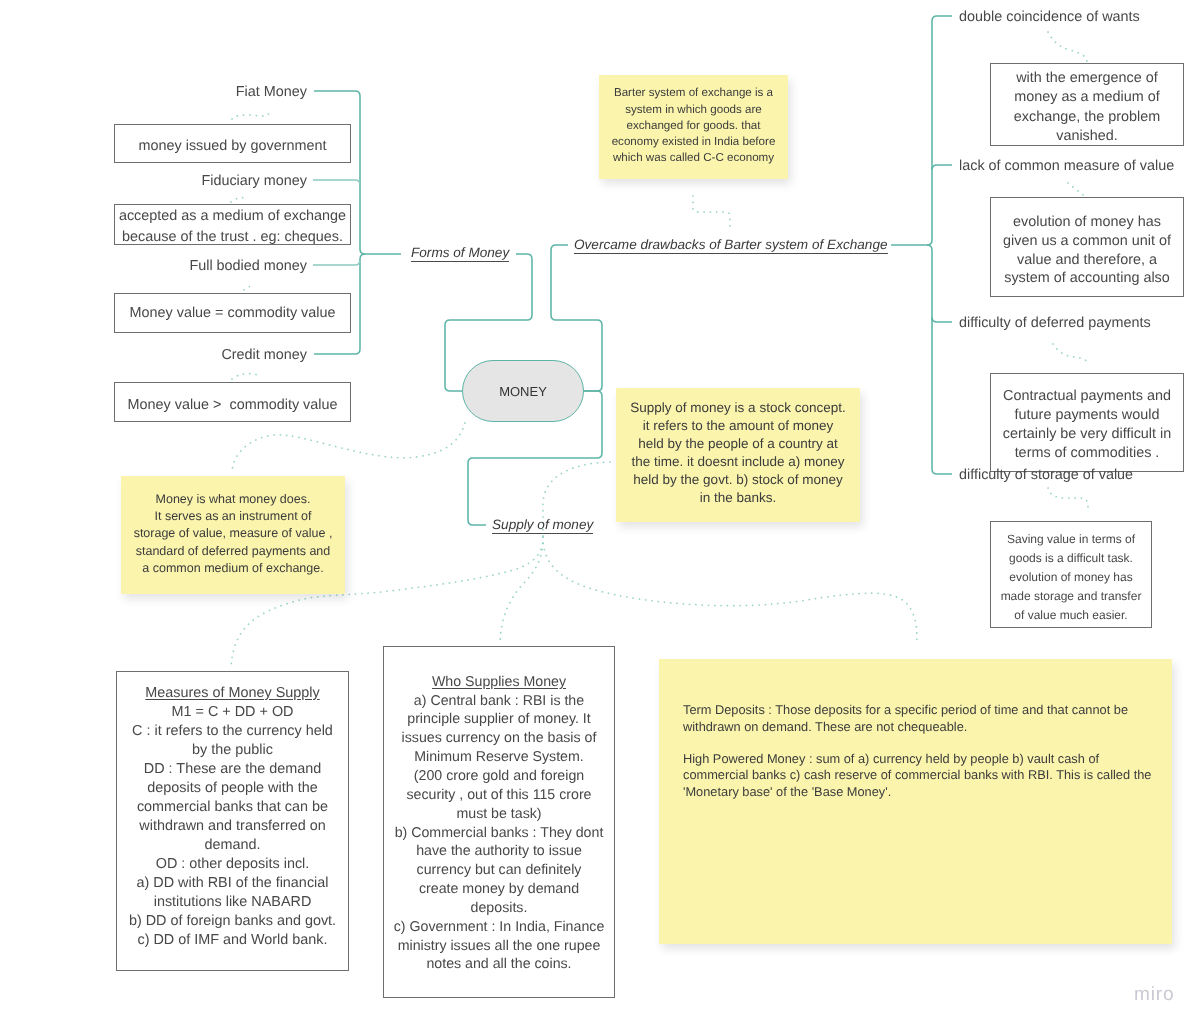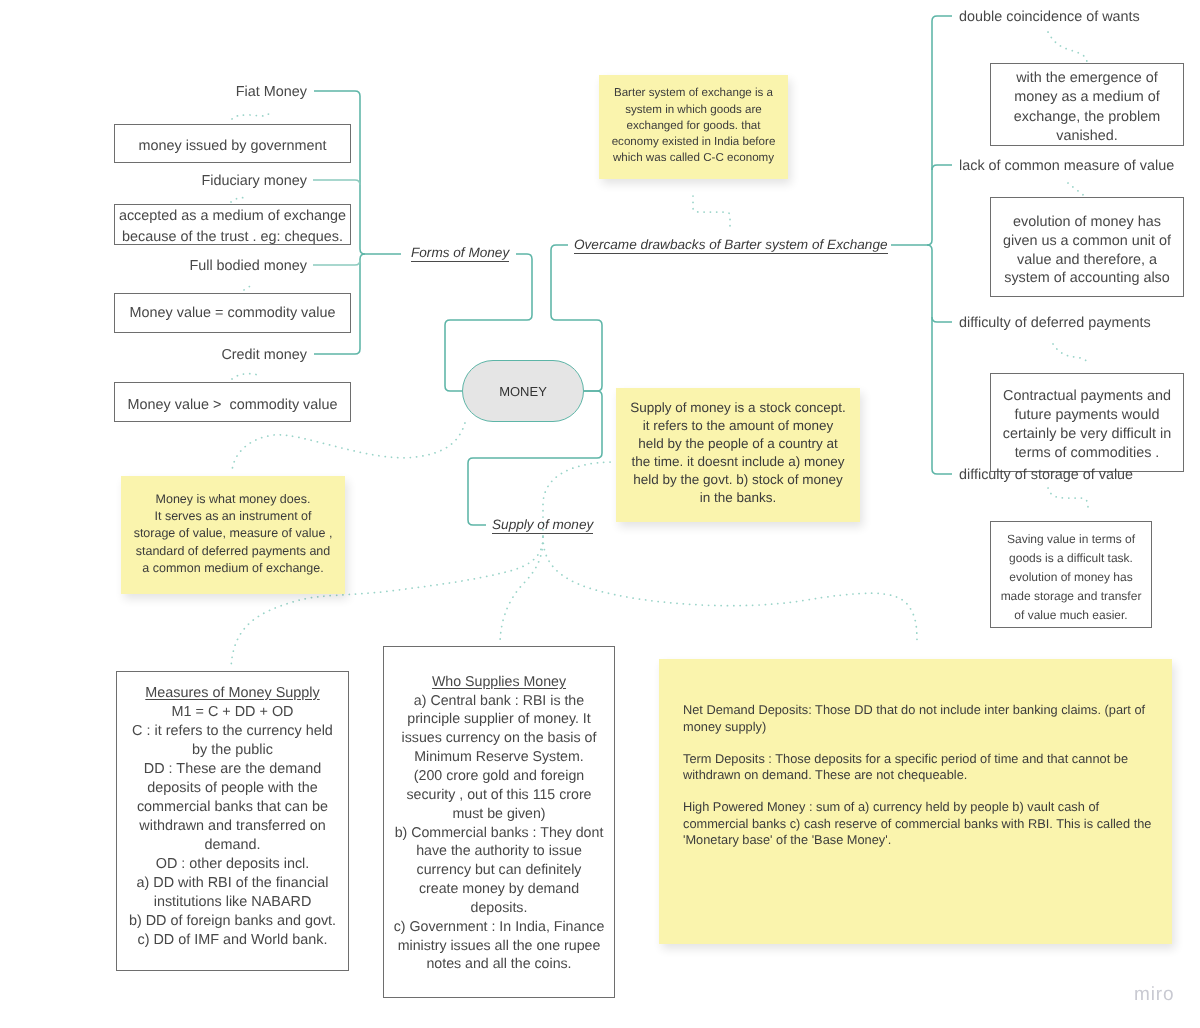--- a/index.html
+++ b/index.html
@@ -232,32 +232,31 @@
     </div>
 
 <div class="wbox tbox" style="left:383px; top:646px; width:232px; height:352px; font-size:14.2px; line-height:18.85px; padding-bottom:0px; padding-top:3px;">
       <div class="tline ul">Who Supplies Money</div>
       <div class="tline">a) Central bank : RBI is the</div>
       <div class="tline">principle supplier of money. It</div>
       <div class="tline">issues currency on the basis of</div>
       <div class="tline">Minimum Reserve System.</div>
       <div class="tline">(200 crore gold and foreign</div>
       <div class="tline">security , out of this 115 crore</div>
-      <div class="tline">must be given)</div>
+      <div class="tline">must be task)</div>
       <div class="tline">b) Commercial banks : They dont</div>
       <div class="tline">have the authority to issue</div>
       <div class="tline">currency but can definitely</div>
       <div class="tline">create money by demand</div>
       <div class="tline">deposits.</div>
       <div class="tline">c) Government : In India, Finance</div>
       <div class="tline">ministry issues all the one rupee</div>
       <div class="tline">notes and all the coins.</div>
     </div>
 
 <div class="note" style="left:659px; top:659px; width:513px; height:285px; display:block; padding:44px 24px; text-align:left; font-size:12.8px; line-height:16.6px; padding:43px 24px;">
-      <p><span class="nw">Net Demand Deposits: Those DD that do not include inter banking claims. (part of</span><br><span class="nw">money supply)</span></p>
       <p><span class="nw">Term Deposits : Those deposits for a specific period of time and that cannot be</span><br><span class="nw">withdrawn on demand. These are not chequeable.</span></p>
       <p><span class="nw">High Powered Money : sum of a) currency held by people b) vault cash of</span><br><span class="nw">commercial banks c) cash reserve of commercial banks with RBI. This is called the</span><br><span class="nw">'Monetary base' of the 'Base Money'.</span></p>
     </div>
 
 <div class="watermark" style="left:1134px; top:984px;">miro</div>
 
 </div>
 
 </body></html>

